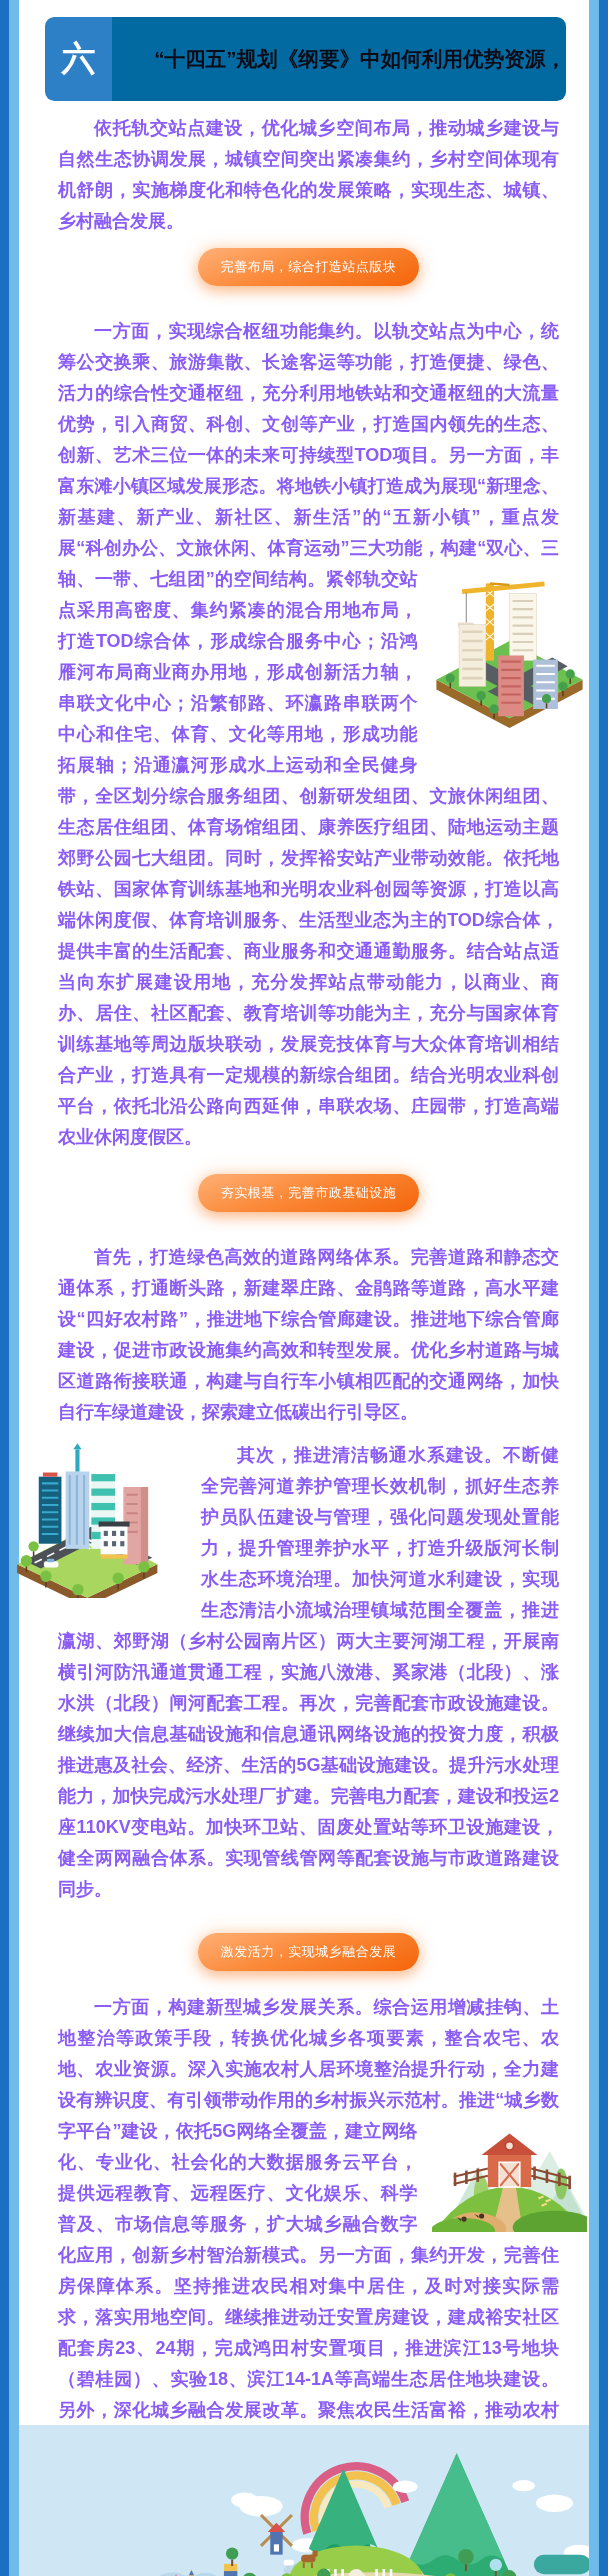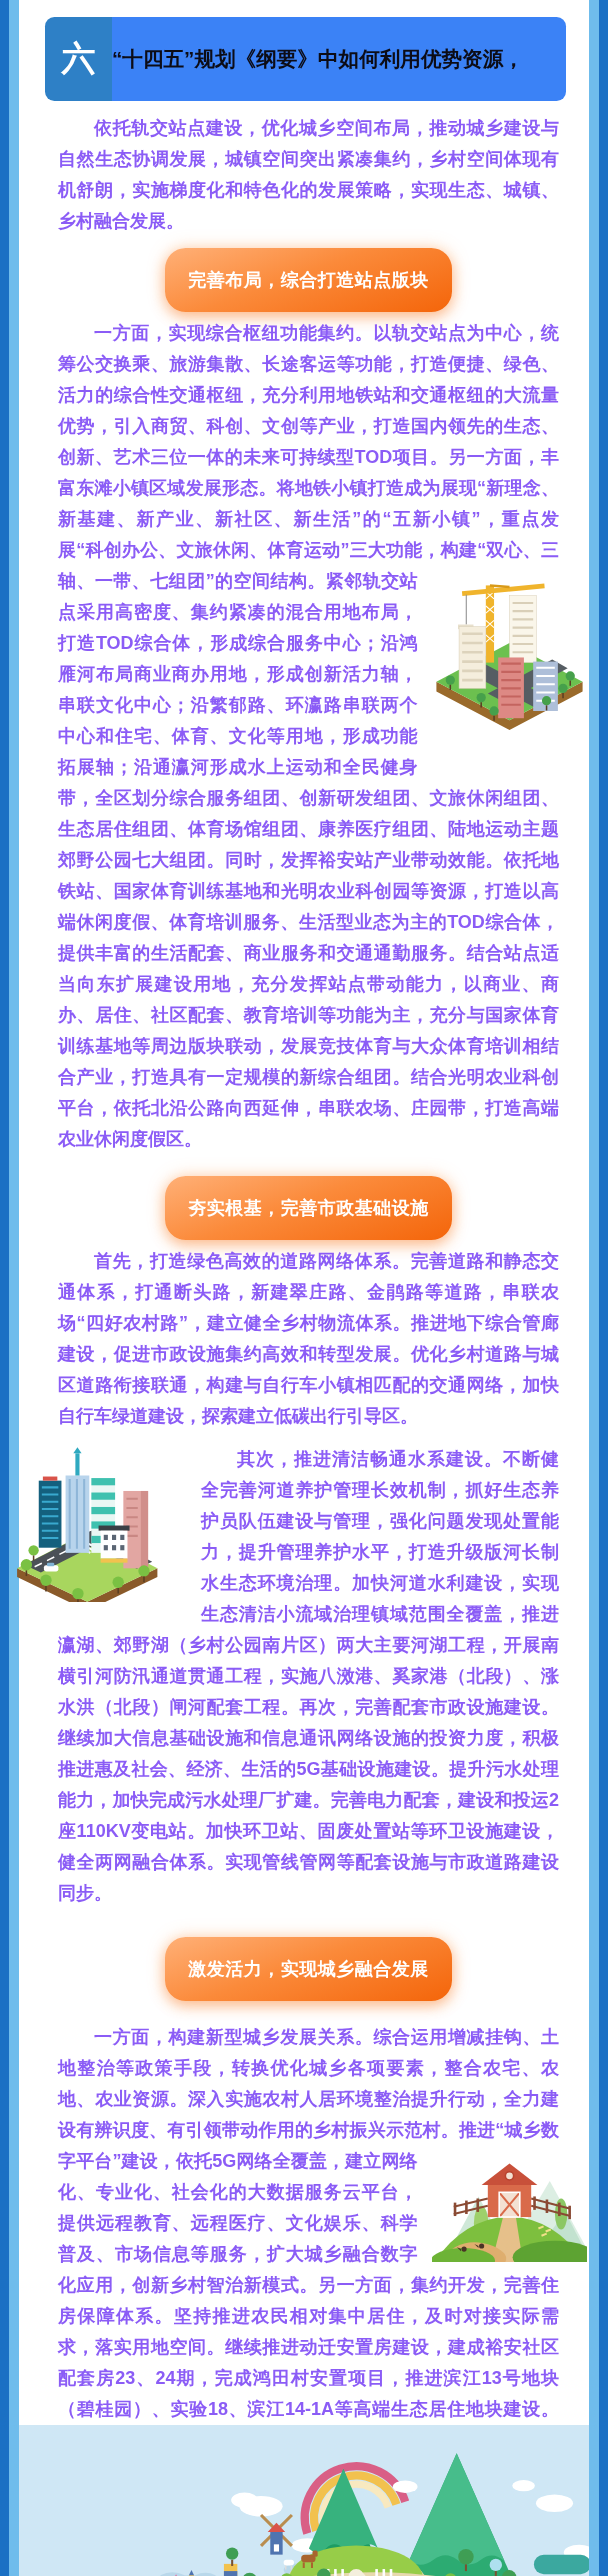--- a/index.html
+++ b/index.html
@@ -11,34 +11,34 @@
   .strip.light-l{left:8.8px;width:10.3px;background:#6fbcec;}
   .strip.light-r{right:8.8px;width:10.3px;background:#6fbcec;}
   .strip.dark-r{right:0;width:8.8px;background:#1b70c4;}
   
   .card{position:absolute;left:19px;top:0;width:570px;height:100%;background:#ffffff;}
   
   .header{display:flex;margin:17px 23px 0 26px;height:84px;}
   .badge{width:67px;background:#2e80c6;border-radius:9.3px 0 0 9.3px;color:#ffffff;
          display:flex;align-items:center;justify-content:center;
          font-size:34px;font-weight:700;}
-  .titlebox{flex:1;background:#3b82f6;border-radius:0 9.3px 9.3px 0;
-            display:flex;flex-direction:column;align-items:flex-start;justify-content:center;}
+  .titlebox{flex:1;background:#0369a1;border-radius:0 9.3px 9.3px 0;
+            display:flex;flex-direction:column;align-items:flex-end;justify-content:center;}
   .titlebox div{font-size:20.6px;font-weight:700;color:#0c0c16;line-height:30px;white-space:nowrap;}
   
   .content{padding:0 30px 0 39px;}
   .para{font-size:18px;line-height:31px;color:#8b5cf6;text-align:justify;
         text-indent:2em;margin:12.4px 0 0 0;font-weight:700;}
-  .ribbon{width:fit-content;margin:10.3px auto 0 auto;padding:13px 23px;height:38px;line-height:38px;
-          border-radius:20.6px;color:#ffffff;font-size:18px;font-weight:700;letter-spacing:0.5px;
+  .ribbon{width:fit-content;margin:10.3px auto 0 auto;padding:0 23px;height:38px;line-height:38px;
+          border-radius:20.6px;color:#ffffff;font-size:13px;font-weight:400;letter-spacing:0.5px;
           background:linear-gradient(160deg,#ffb077 0%,#fb8a3a 45%,#f4650a 100%);
           box-shadow:0 5.2px 13.4px rgba(247,110,20,.38),0 0 17.5px rgba(255,165,90,.35);}
   .ribbon.r2{margin-top:21px;}
   .ribbon.r3{margin-top:28px;}
-  .para.after-ribbon{margin-top:6px;}
+  .para.after-ribbon{margin-top:30px;}
   .para.last3{margin-top:20.6px;}
   
   .ill{display:block;}
   .float-r{float:right;margin:5.2px -28px 6.2px 14.4px;}
   .float-l{float:left;margin:3.1px 40px 6.2px -44px;}
   
   .footer-ill{position:absolute;left:0;bottom:12.4px;width:570px;height:214px;}
 </style>
 </head>
 <body>
@@ -96,21 +96,21 @@
               <line x1="95" y1="255" x2="95" y2="265"></line>
             <line x1="120" y1="281" x2="120" y2="291"></line>
               <line x1="222" y1="261" x2="222" y2="271"></line>
             <line x1="254" y1="237" x2="254" y2="247"></line>
               <line x1="268" y1="213" x2="268" y2="223"></line>
           </g>
         </svg><span>构建“双心、三轴、一带、七组团”的空间结构。紧邻轨交站点采用高密度、集约紧凑的混合用地布局，打造TOD综合体，形成综合服务中心；沿鸿雁河布局商业商办用地，形成创新活力轴，串联文化中心；沿繁郁路、环瀛路串联两个中心和住宅、体育、文化等用地，形成功能拓展轴；沿通瀛河形成水上运动和全民健身带，全区划分综合服务组团、创新研发组团、文旅休闲组团、生态居住组团、体育场馆组团、康养医疗组团、陆地运动主题郊野公园七大组团。同时，发挥裕安站产业带动效能。依托地铁站、国家体育训练基地和光明农业科创园等资源，打造以高端休闲度假、体育培训服务、生活型业态为主的TOD综合体，提供丰富的生活配套、商业服务和交通通勤服务。结合站点适当向东扩展建设用地，充分发挥站点带动能力，以商业、商办、居住、社区配套、教育培训等功能为主，充分与国家体育训练基地等周边版块联动，发展竞技体育与大众体育培训相结合产业，打造具有一定规模的新综合组团。结合光明农业科创平台，依托北沿公路向西延伸，串联农场、庄园带，打造高端农业休闲度假区。</span></p>
 
       <div class="ribbon r2">夯实根基，完善市政基础设施</div>
 
-      <p class="para after-ribbon">首先，打造绿色高效的道路网络体系。完善道路和静态交通体系，打通断头路，新建翠庄路、金鹃路等道路，串联农场“四好农村路”，建立健全乡村物流体系。推进地下综合管廊建设，促进市政设施集约高效和转型发展。优化乡村道路与城区道路衔接联通，构建与自行车小镇相匹配的交通网络，加快自行车绿道建设，探索建立低碳出行引导区。</p>
+      <p class="para after-ribbon">首先，打造绿色高效的道路网络体系。完善道路和静态交通体系，打通断头路，新建翠庄路、金鹃路等道路，高水平建设“四好农村路”，推进地下综合管廊建设。推进地下综合管廊建设，促进市政设施集约高效和转型发展。优化乡村道路与城区道路衔接联通，构建与自行车小镇相匹配的交通网络，加快自行车绿道建设，探索建立低碳出行引导区。</p>
 
       <p class="para"><svg class="ill float-l" width="147" height="155" viewBox="0 0 285 300">
           <polygon points="6,235 142,300 278,235 278,252 142,317 6,252" fill="#8a5a2a"></polygon>
           <polygon points="142,165 278,235 142,300 6,235" fill="#a8d65e"></polygon>
           <polygon points="20,228 150,162 182,177 52,243" fill="#4b5157"></polygon>
           <polygon points="150,162 268,222 238,236 120,177" fill="#4b5157"></polygon>
           <path d="M40 232 l14 -7 M64 220 l14 -7 M88 208 l14 -7 M112 196 l14 -7 M170 190 l14 7 M196 203 l14 7 M222 216 l14 7" stroke="#ffffff" stroke-width="3"></path>
           <path d="M142 186 l22 11 m-30 -7 l22 11 m-30 -7 l22 11" stroke="#ffffff" stroke-width="4"></path>
           <rect x="48" y="65" width="44" height="130" fill="#14607e"></rect>
           <rect x="56" y="57" width="28" height="8" fill="#d9534a"></rect>

